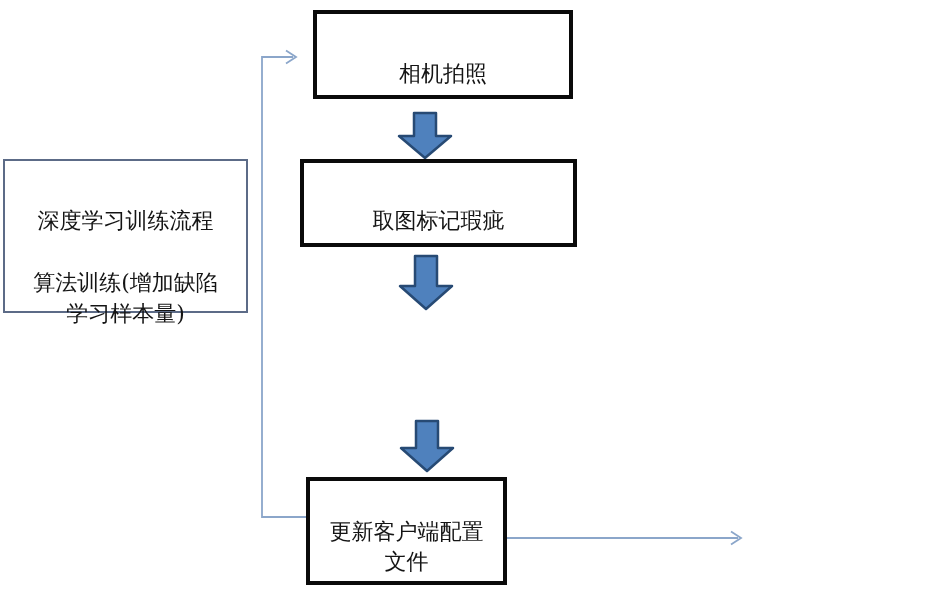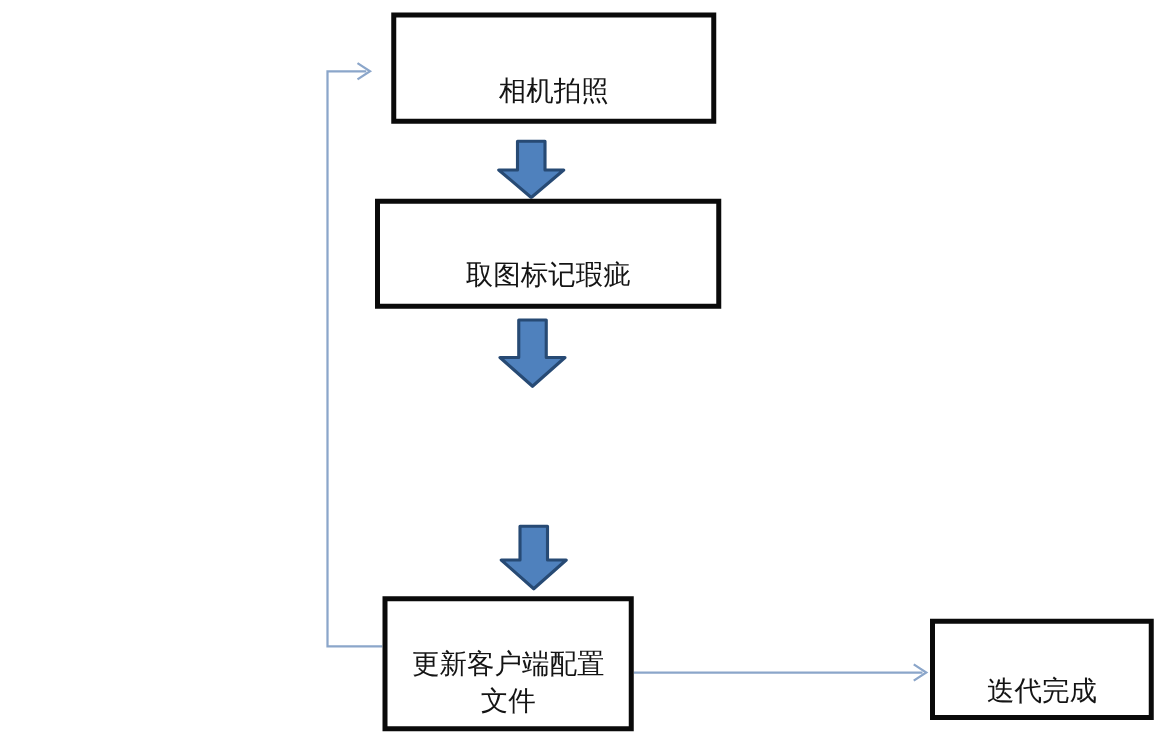--- a/index.html
+++ b/index.html
@@ -89,19 +89,22 @@
   <div id="box-mark" class="flow-box">
     <span>取图标记瑕疵</span>
   </div>
 
 
   <div id="box-update" class="flow-box">
     <span>更新客户端配置
 文件</span>
   </div>
 
-  <div id="box-done" class="flow-box">
-    <span>迭代完成</span>
+
+  <div id="box-sidenote" class="thin-box">
+    <span>深度学习训练流程
+
+算法训练(增加缺陷
+学习样本量)</span>
   </div>
-
 
 
 </div>
 
 </body></html>

